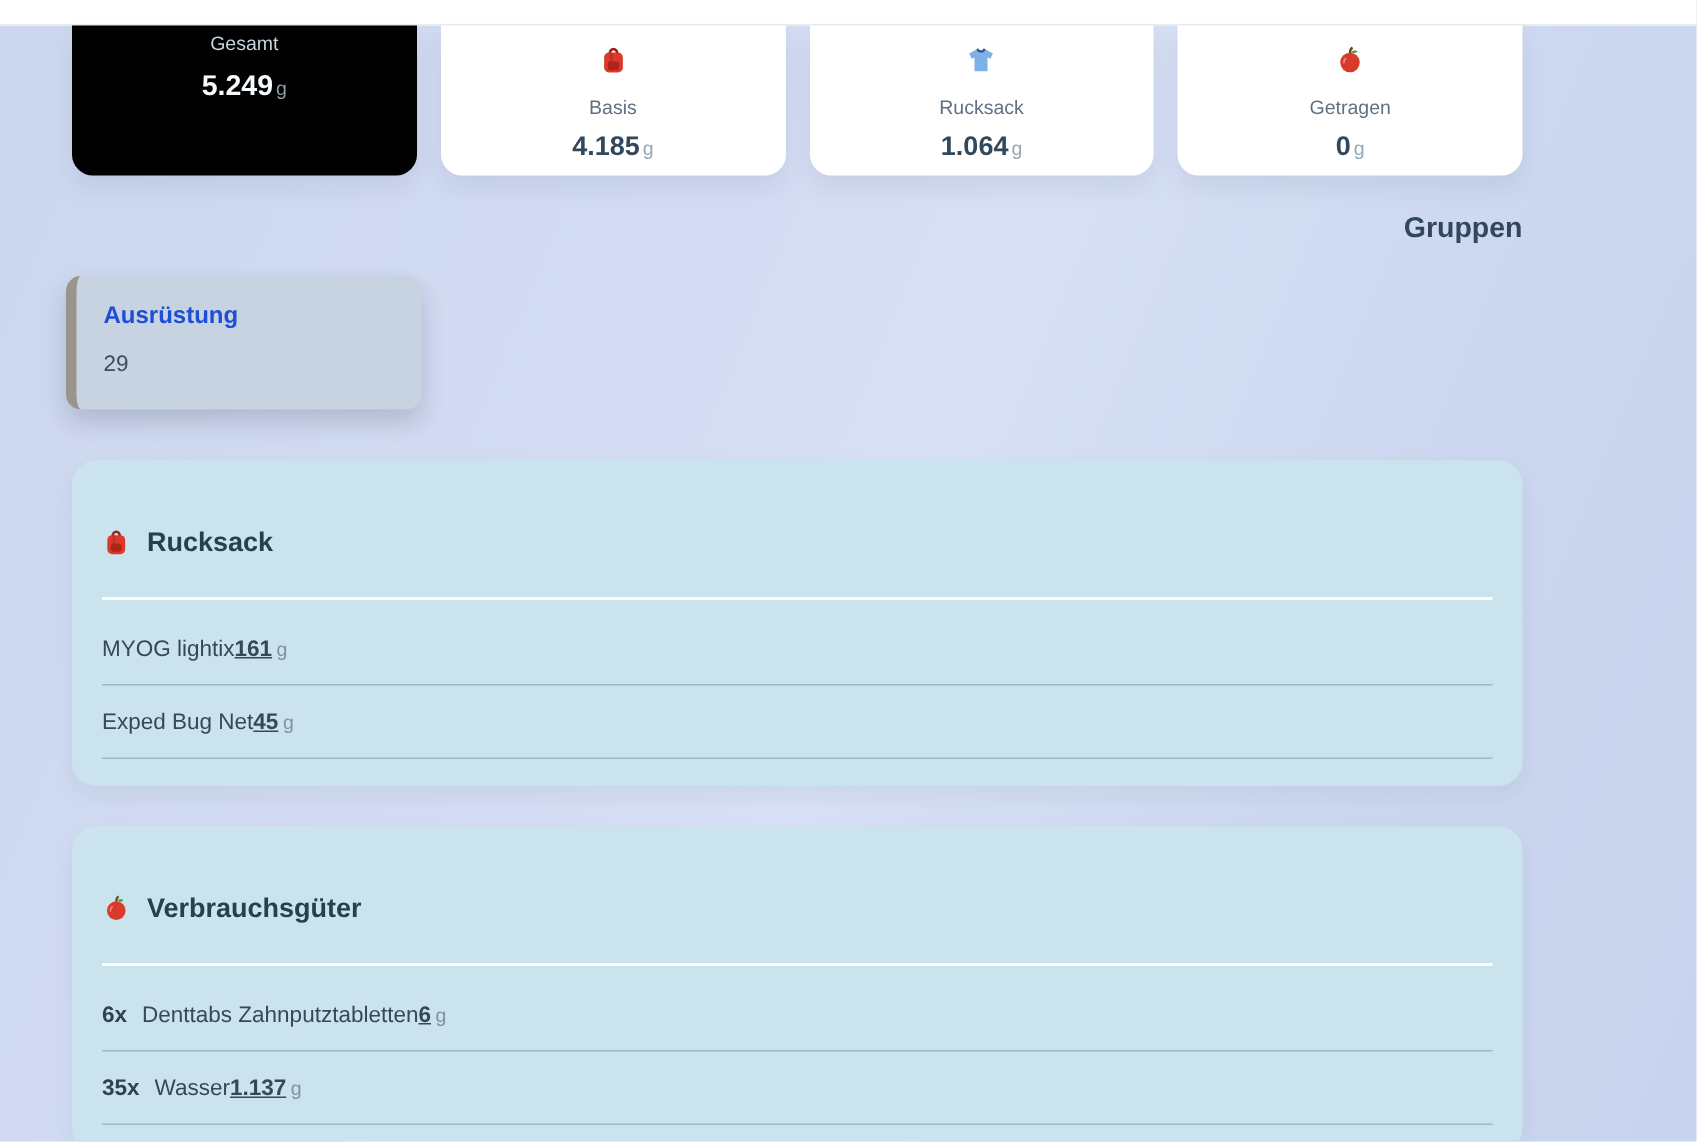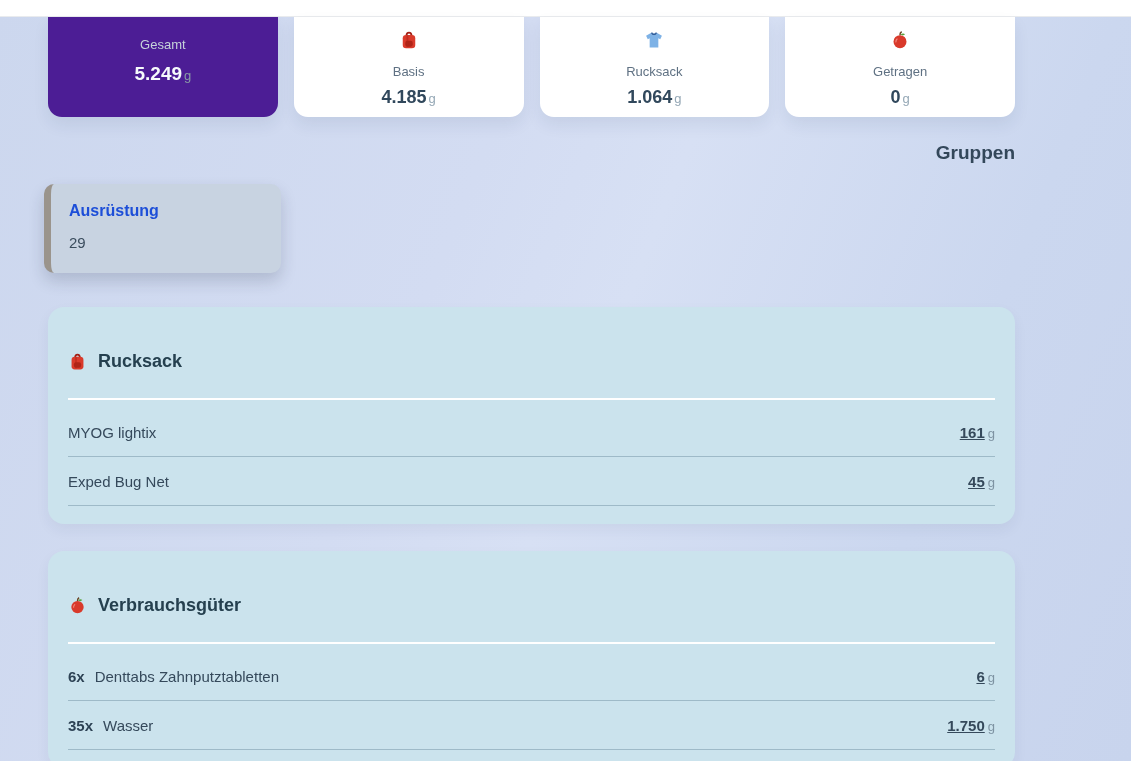--- a/index.html
+++ b/index.html
@@ -26,21 +26,21 @@
     border-radius: 0 0 14px 14px;
     box-shadow: 0 8px 16px rgba(30, 55, 90, 0.08);
     display: flex; flex-direction: column; align-items: center;
     padding-top: 12px;
   }
   .stat-card .stat-icon { height: 22px; display: flex; align-items: center; }
   .stat-label { font-size: 13px; color: #5f7183; margin-top: 13px; line-height: 16px; }
   .stat-value { font-size: 18px; font-weight: bold; color: #31485c; margin-top: 6px; line-height: 22px; }
   .unit { font-size: 13px; font-weight: normal; color: #94a7b5; margin-left: 2px; }
 
-  .stat-card.dark { background: #4c1d95; padding-top: 20px; }
+  .stat-card.dark { background: #000000; padding-top: 4px; }
   .stat-card.dark .stat-label { color: #c6d3da; margin-top: 0; }
   .stat-card.dark .stat-value { color: #f6fafc; margin-top: 10px; font-size: 19px; }
   .stat-card.dark .unit { color: #8a9ca6; }
 
   
   .section-title {
     font-size: 19px; font-weight: bold; color: #33475a;
     margin-top: 25px; line-height: 22px; text-align: right;
   }
   .group-card {
@@ -66,21 +66,21 @@
   .category-card.second { margin-top: 27px; }
   .category-header {
     display: flex; align-items: center; gap: 11px;
     font-size: 18px; font-weight: bold; color: #25404f;
     padding-bottom: 26px;
     border-bottom: 2px solid #ffffff;
     line-height: 21px;
   }
   .rows { margin-top: 8px; }
   .item-row {
-    display: flex; align-items: center; justify-content: space-between;
+    display: flex; align-items: center; justify-content: flex-start;
     height: 49px;
     border-bottom: 1px solid rgba(85, 120, 140, 0.38);
     cursor: pointer;
   }
   .item-left { display: flex; align-items: center; gap: 10px; font-size: 15px; color: #35495b; }
   .item-qty { font-weight: bold; color: #2d4254; }
   .item-right { font-size: 15px; font-weight: bold; color: #35495b; text-decoration: underline; }
   .item-right .unit { font-size: 13px; color: #7e93a2; margin-left: 3px; }
 
   .icon-svg { display: block; }
@@ -191,18 +191,18 @@
             <span class="item-qty">6x</span>
             <span>Denttabs Zahnputztabletten</span>
           </div>
         <div class="item-right"><span>6</span><span class="unit">g</span></div>
       </div>
       <div class="item-row">
         <div class="item-left">
             <span class="item-qty">35x</span>
             <span>Wasser</span>
           </div>
-        <div class="item-right"><span>1.750</span><span class="unit">g</span></div>
+        <div class="item-right"><span>1.137</span><span class="unit">g</span></div>
       </div>
     </div>
   </div>
 
 </div>
 
 </body></html>

